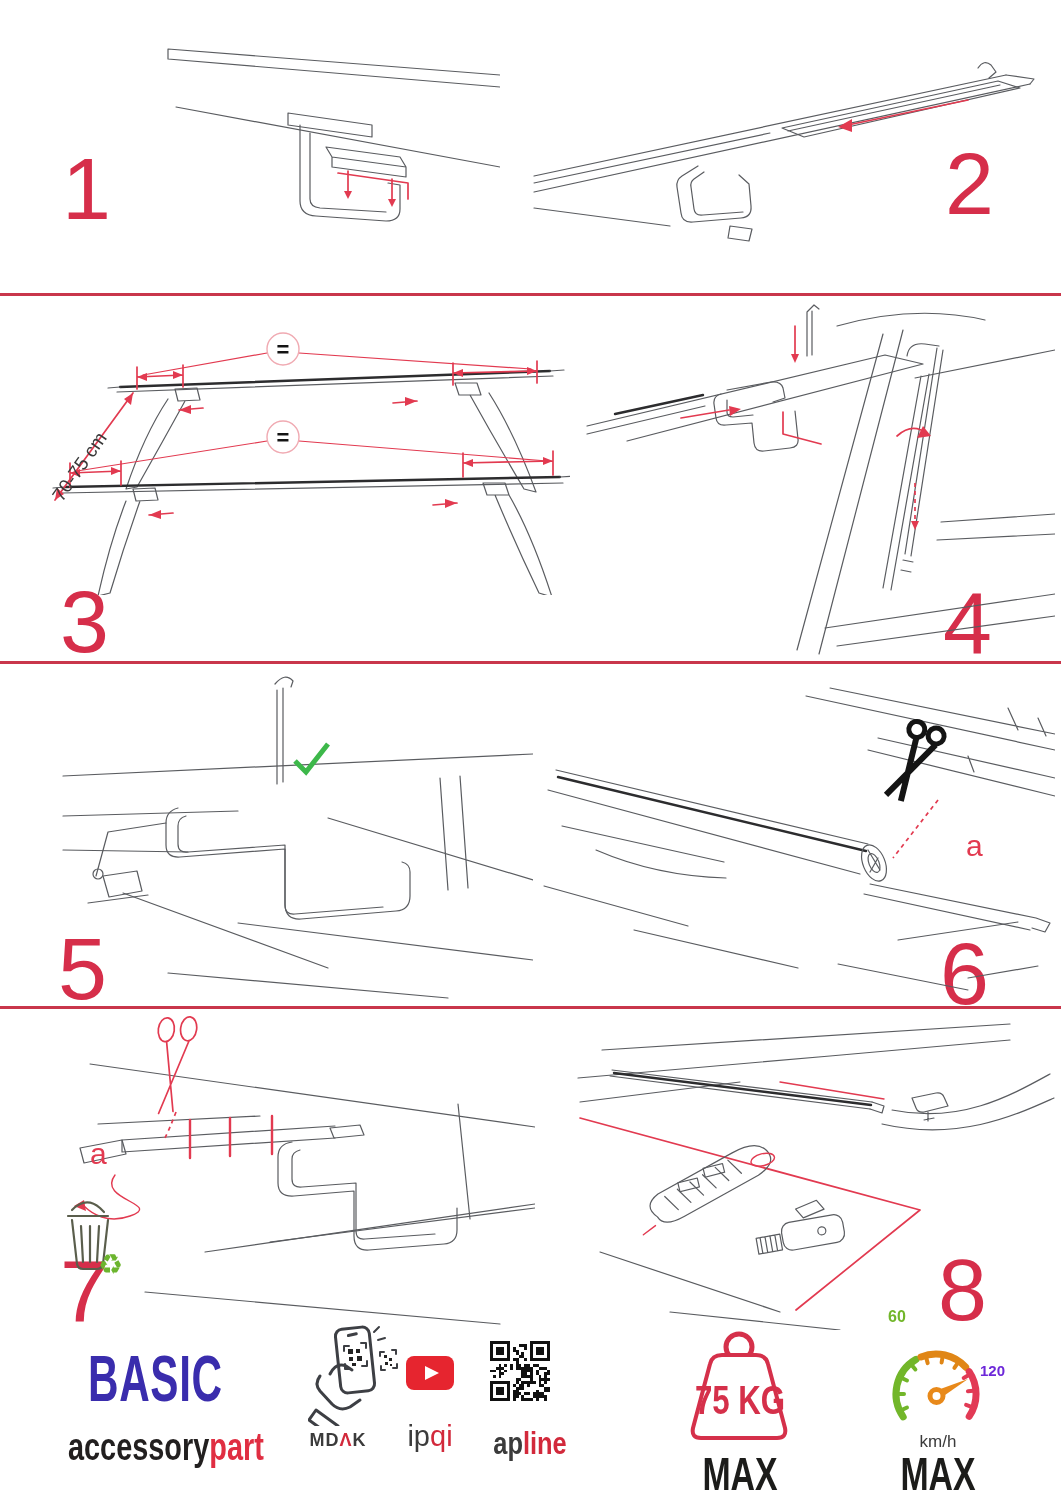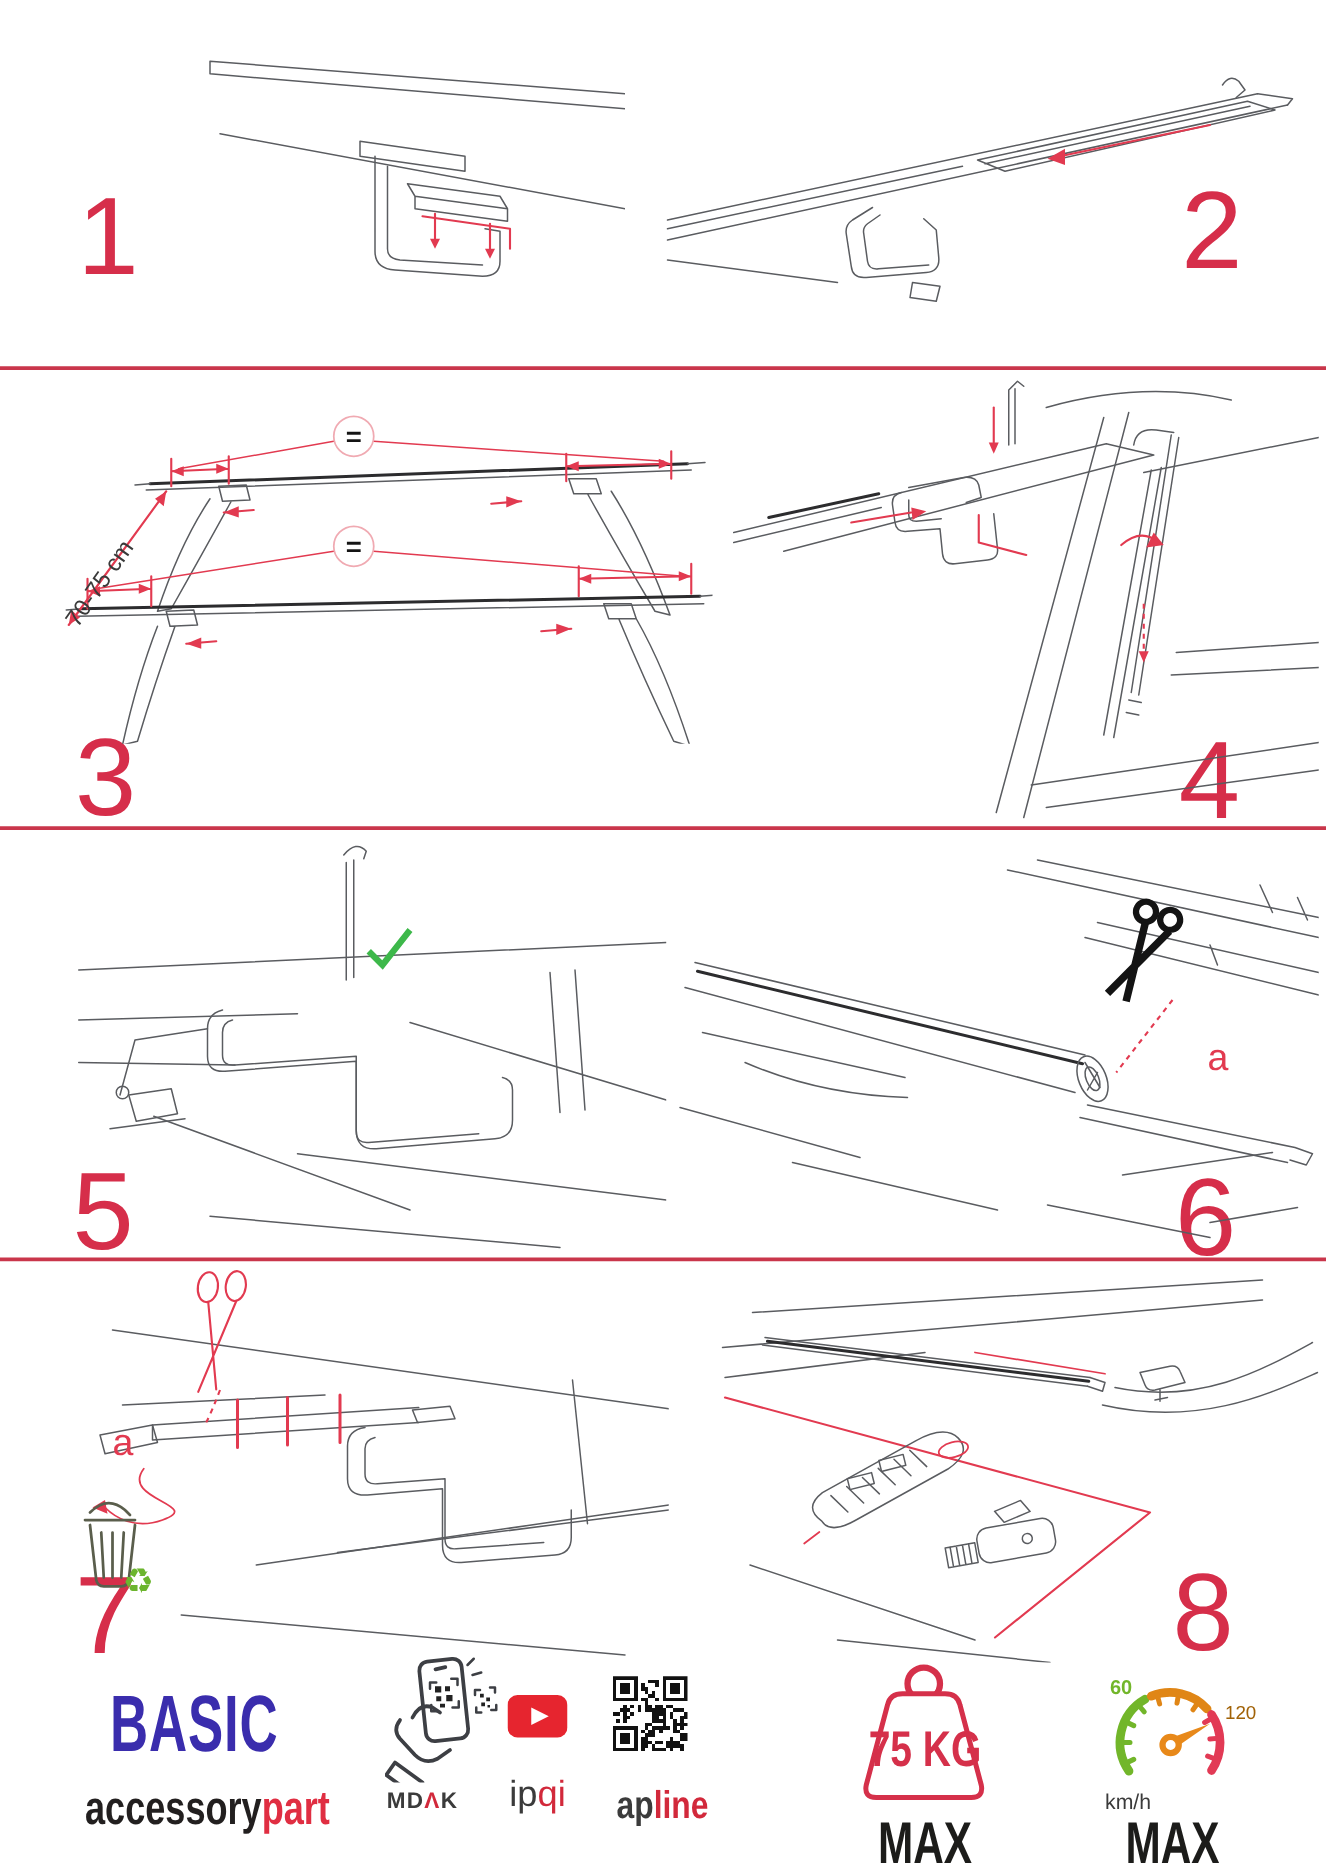--- a/index.html
+++ b/index.html
@@ -37,23 +37,23 @@
   .ipqi .red{color:#d2293b}
   .apline{position:absolute;left:480px;top:1426px;width:100px;text-align:center;font-size:31px;
         font-weight:700;color:#3b3b3b;transform:scaleX(.82);transform-origin:center top}
   .apline .red{color:#d2293b}
   .kg{position:absolute;left:666px;top:1378px;width:148px;text-align:center;font-size:40px;
         font-weight:700;color:#d5304a;transform:scaleX(.78);transform-origin:center top;white-space:nowrap}
   .maxw{position:absolute;left:666px;top:1446px;width:148px;text-align:center;font-size:47px;
         font-weight:700;color:#1c1c1a;transform:scaleX(.72);transform-origin:center top}
   .maxs{position:absolute;left:884px;top:1446px;width:108px;text-align:center;font-size:47px;
         font-weight:700;color:#1c1c1a;transform:scaleX(.72);transform-origin:center top}
-  .kmh{position:absolute;left:884px;top:1432px;width:108px;font-size:17px;color:#3b3b3b}
-  .s60{position:absolute;left:888px;top:1342px;font-size:16px;font-weight:700;color:#72b62a}
-  .s120{position:absolute;left:980px;top:1362px;font-size:15px;font-weight:400;color:#a16207}
+  .kmh{position:absolute;left:884px;top:1432px;width:108px;text-align:center;font-size:17px;color:#3b3b3b}
+  .s60{position:absolute;left:888px;top:1308px;font-size:16px;font-weight:700;color:#72b62a}
+  .s120{position:absolute;left:980px;top:1362px;font-size:15px;font-weight:700;color:#6d28d9}
 </style>
 </head>
 <body>
 
 <div class="step-num" style="left:62px;top:145px">1</div>
 <svg class="ill" style="left:140px;top:35px" width="360" height="230" viewBox="0 0 360 230">
   <path class="ln" d="M28,14 L360,40 M28,24 L360,52 M28,14 V24"></path>
   <path class="ln" d="M36,72 L360,132"></path>
   <path class="ln" d="M148,78 L232,90 M148,90 L232,102 M148,78 V90 M232,90 V102"></path>
   <path class="ln" d="M160,90 V166 Q160,180 176,181 L246,186 Q260,186 260,174 V150 L248,148"></path>

